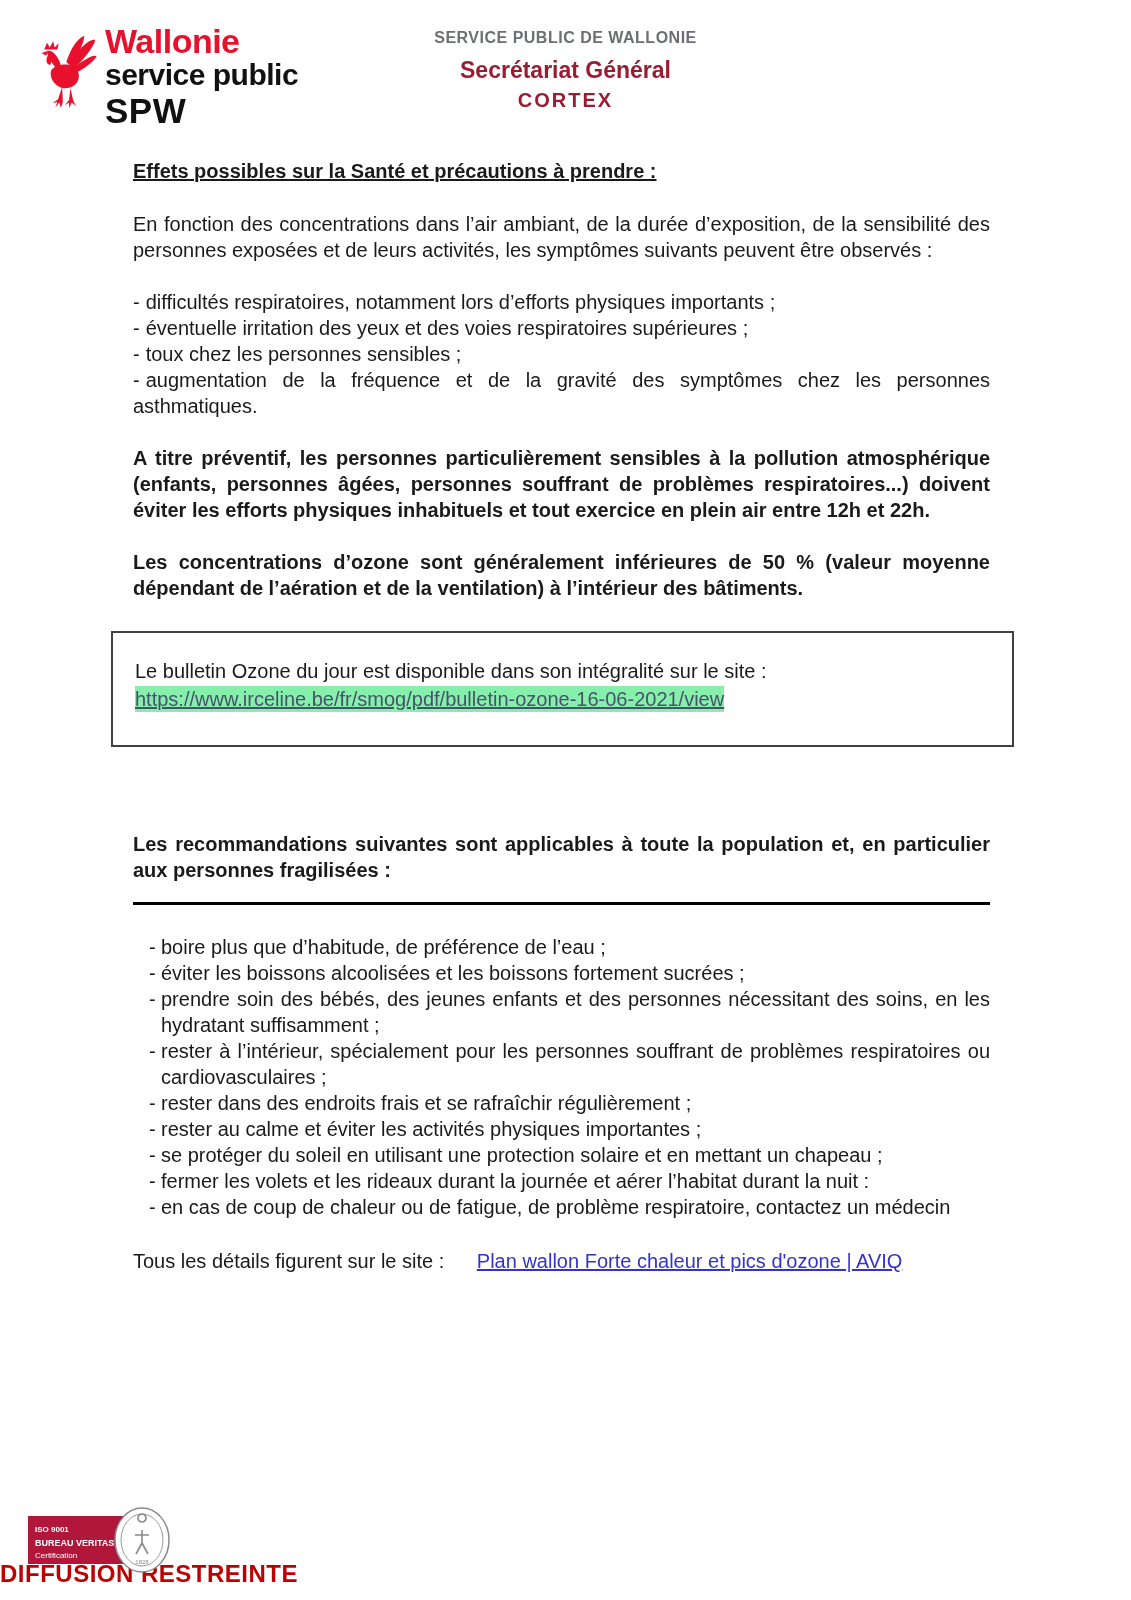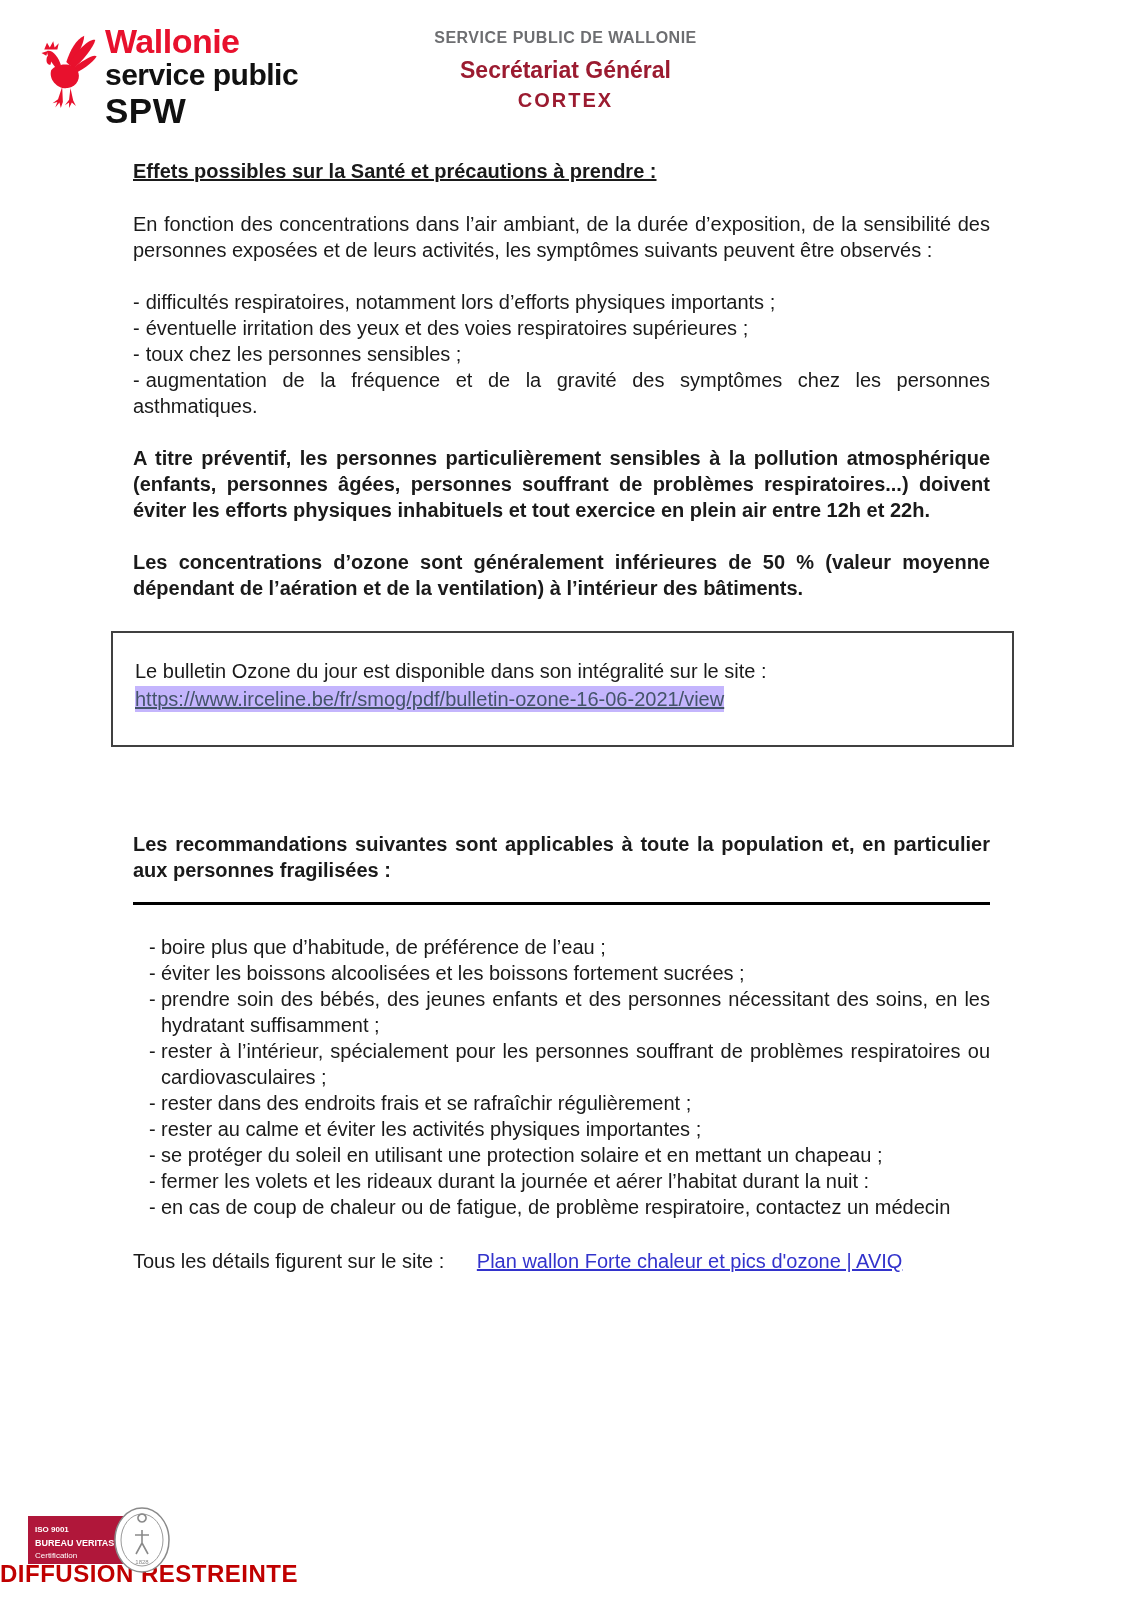--- a/index.html
+++ b/index.html
@@ -18,21 +18,21 @@
   .org-line3{color:#9b1b30;font-size:20px;font-weight:bold;letter-spacing:2px;margin-top:3px;}
 
   
   .content{position:absolute;left:133px;width:857px;top:158px;font-size:20px;line-height:26px;text-align:justify;}
   .section-title{font-weight:bold;text-decoration:underline;text-align:left;margin:0 0 27px 0;}
   .para{margin:0 0 26px 0;}
   .symptom-line{text-align:justify;}
   .dash{display:inline-block;margin-right:6px;}
   .bold-para{font-weight:bold;margin:26px 0 0 0;}
   .bulletin-box{margin:30px -24px 0 -22px;border:2px solid #404040;padding:25px 24px 33px 22px;text-align:left;}
-  .bulletin-link{display:inline-block;margin-top:2px;background:#c4b5fd;color:#44546a;text-decoration:underline;cursor:pointer;}
+  .bulletin-link{display:inline-block;margin-top:2px;background:#86efac;color:#44546a;text-decoration:underline;cursor:pointer;}
   .rec-title{font-weight:bold;margin-top:84px;padding-bottom:19px;border-bottom:3px solid #000;}
   .rec-list{margin-top:29px;}
   .rec-item{display:flex;}
   .rec-dash{flex:none;width:28px;padding-left:16px;box-sizing:border-box;}
   .rec-text{flex:1;text-align:justify;}
   .details-line{margin-top:28px;text-align:left;white-space:nowrap;}
   .details-link{color:#3333cc;text-decoration:underline;cursor:pointer;margin-left:27px;}
 
   
   .footer{position:absolute;left:0;right:0;top:1558px;text-align:left;line-height:1.3;}

